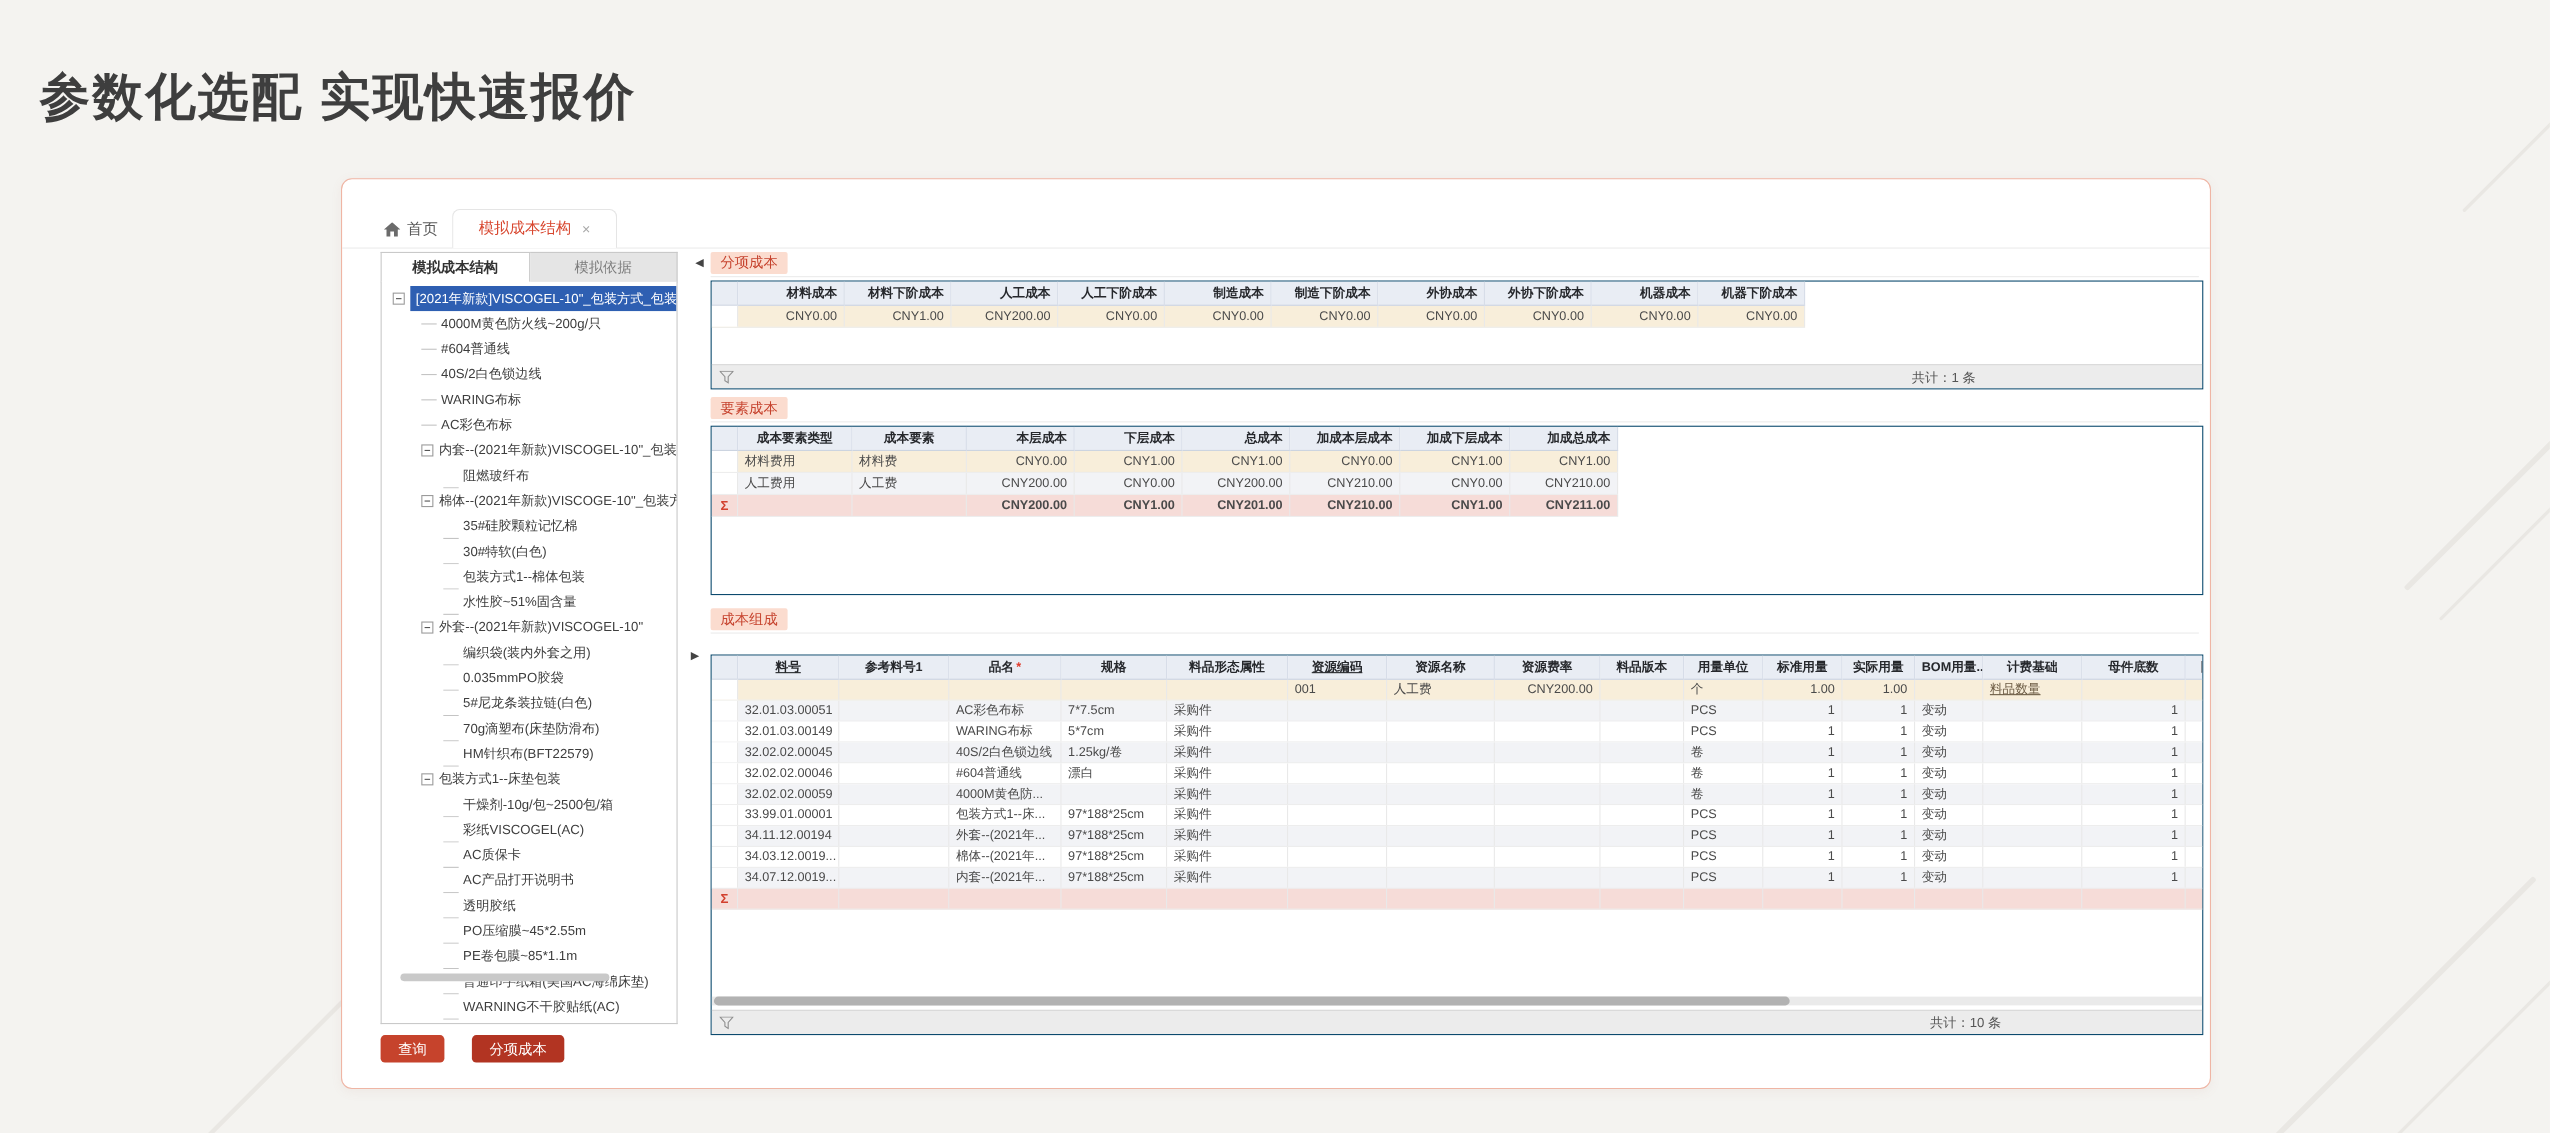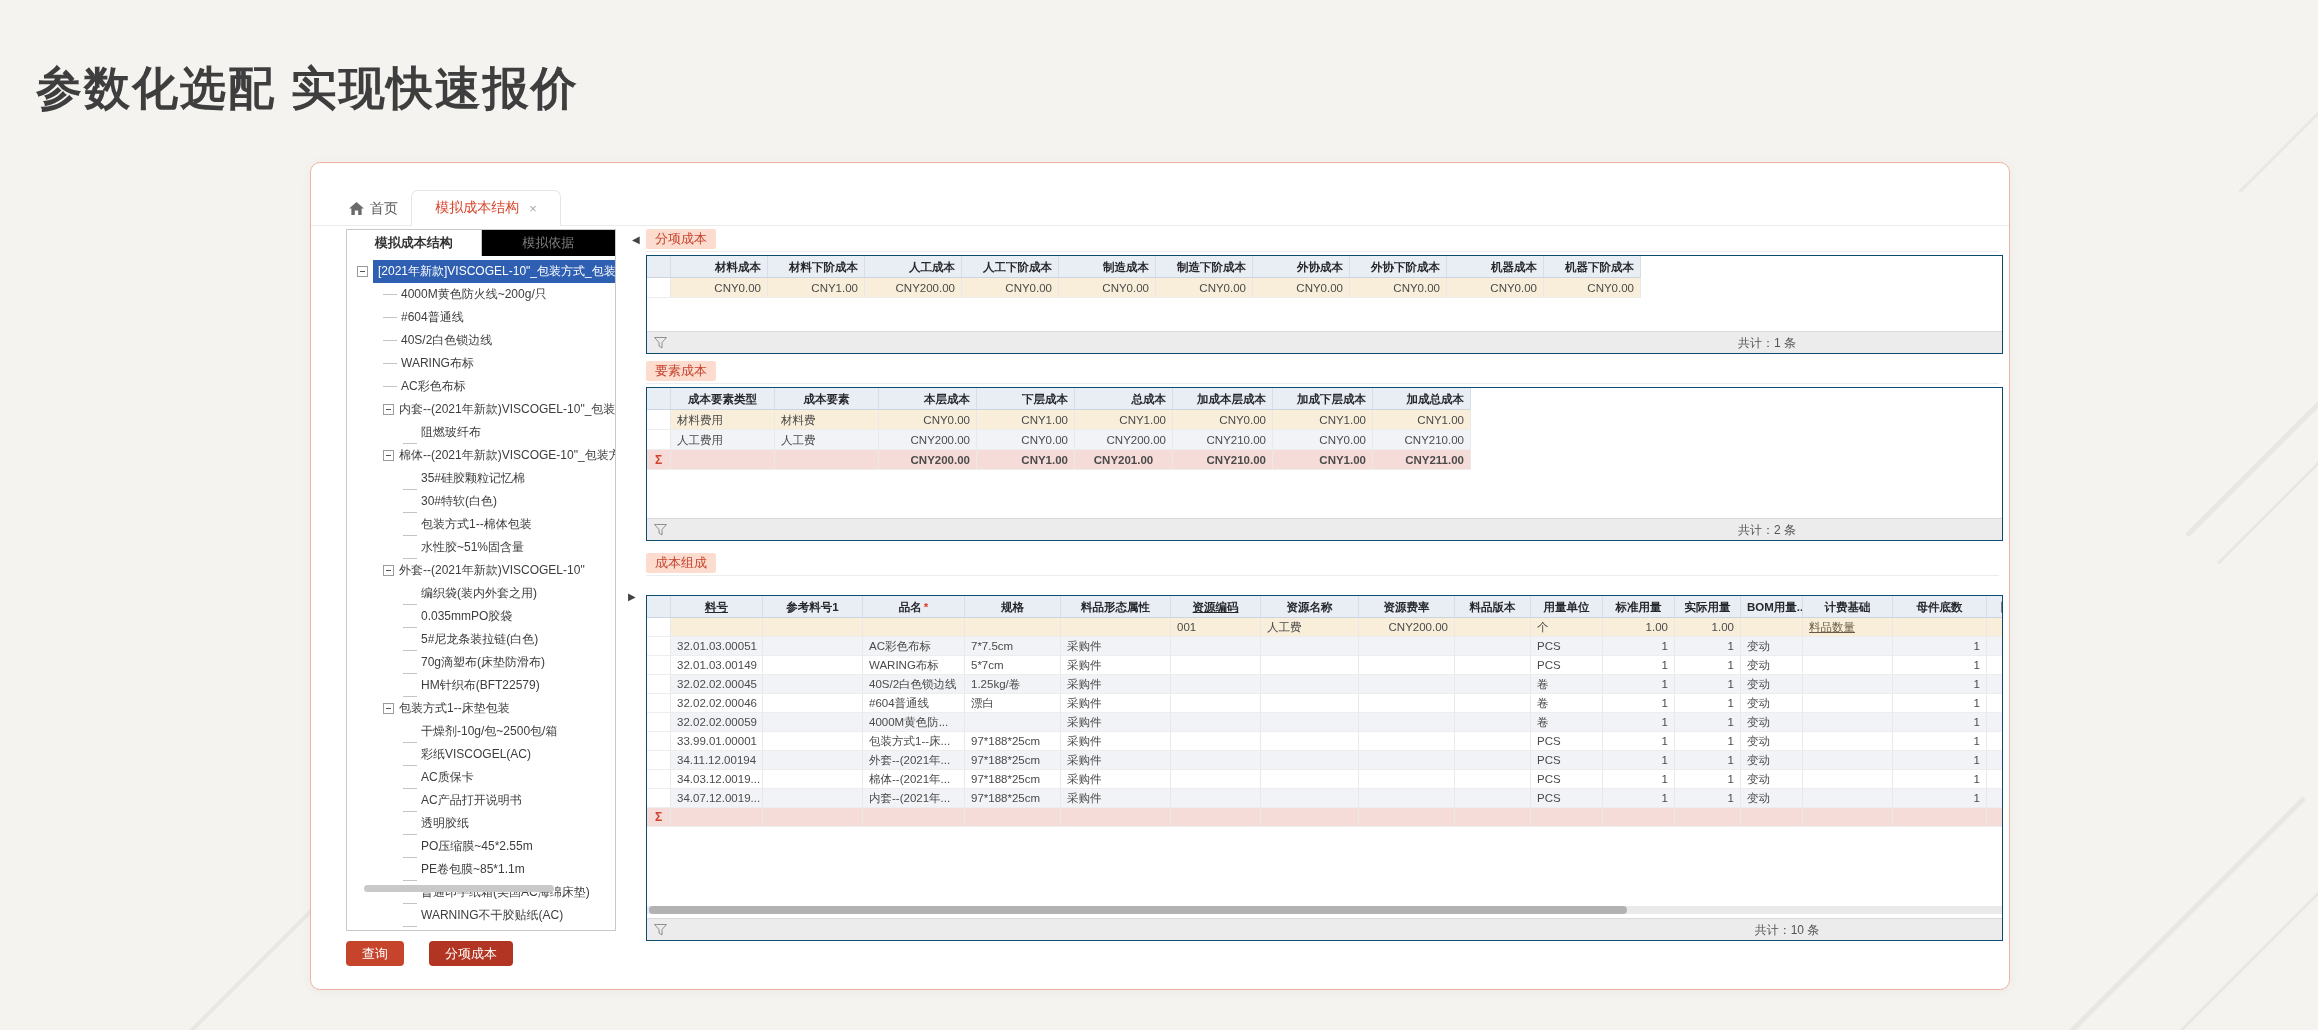--- a/index.html
+++ b/index.html
@@ -14,21 +14,21 @@
   
   .tabbar { position:absolute; left:0; top:27px; width:100%; height:36px; }
   .home-tab { position:absolute; left:38px; top:8px; height:22px; display:flex; align-items:center; gap:6px; color:#5a5a5a; font-size:14px; cursor:default; }
   .home-tab svg { display:block; }
   .win-tab { position:absolute; left:100px; top:0; height:36px; min-width:150px; background:#fff; border:1px solid #e5e5e5; border-bottom:1px solid #fff; border-radius:7px 7px 0 0; display:flex; align-items:center; justify-content:center; gap:10px; padding:0 14px; font-size:14px; color:#d8462e; z-index:2; }
   .win-tab .x { color:#a9a9a9; font-size:13px; }
   .tab-divider { position:absolute; left:0; top:62px; width:100%; height:1px; background:#ebebeb; }
 
   
   .panel-tabs { position:absolute; left:35px; top:66px; width:270px; height:28px; display:flex; font-size:13px; }
-  .ptab { flex:1; display:flex; align-items:center; justify-content:center; border:1px solid #c9c9c9; background:#000000; color:#7d7d7d; }
+  .ptab { flex:1; display:flex; align-items:center; justify-content:center; border:1px solid #c9c9c9; background:#e5e5e5; color:#7d7d7d; }
   .ptab.active { background:#fff; border-bottom:1px solid #fff; font-weight:bold; color:#333; }
   .ptab.inactive { border-left:none; }
   .tree-box { position:absolute; left:35px; top:93px; width:270px; height:675px; background:#fff; border:1px solid #c9c9c9; border-top:none; overflow:hidden; padding-top:4px; }
   .tree-row { height:23px; line-height:23px; display:flex; align-items:center; white-space:nowrap; font-size:12px; color:#3d3d3d; overflow:hidden; }
   .tree-row.lv0 { padding-left:10px; }
   .tree-row.lv1 { padding-left:36px; }
   .tree-row.lv2 { padding-left:56px;align-items:flex-end; }
   .expander { width:11px; height:11px; min-width:11px; border:1px solid #9b9b9b; background:#fff; position:relative; margin-right:5px; }
   .expander::after { content:""; position:absolute; left:2px; right:2px; top:4px; border-top:1px solid #555; }
   .tick { width:14px; min-width:14px; height:1px; background:#c4c4c4; margin-right:4px; }
@@ -301,31 +301,25 @@
           <div class="cell ar" style="width: 100px; min-width: 100px; line-height: 20px;">CNY210.00</div>
           <div class="cell ar" style="width: 100px; min-width: 100px; line-height: 20px;">CNY0.00</div>
           <div class="cell ar" style="width: 98px; min-width: 98px; line-height: 20px;">CNY210.00</div>
         </div>
         <div class="trow drow sum" style="width: 824px; height: 20px;">
           <div class="cell ac" style="width: 24px; min-width: 24px; line-height: 20px;"><span class="sigma">Σ</span></div>
           <div class="cell al" style="width: 104px; min-width: 104px; line-height: 20px;"></div>
           <div class="cell al" style="width: 104px; min-width: 104px; line-height: 20px;"></div>
           <div class="cell ar" style="width: 98px; min-width: 98px; line-height: 20px;">CNY200.00</div>
           <div class="cell ar" style="width: 98px; min-width: 98px; line-height: 20px;">CNY1.00</div>
-          <div class="cell ar" style="width: 98px; min-width: 98px; line-height: 20px; text-align: center;">CNY201.00</div>
+          <div class="cell ar" style="width: 98px; min-width: 98px; line-height: 20px;">CNY201.00</div>
           <div class="cell ar" style="width: 100px; min-width: 100px; line-height: 20px;">CNY210.00</div>
           <div class="cell ar" style="width: 100px; min-width: 100px; line-height: 20px;">CNY1.00</div>
           <div class="cell ar" style="width: 98px; min-width: 98px; line-height: 20px;">CNY211.00</div>
         </div>
-      </div>
-      <div class="grid-footer">
-        <svg class="funnel" width="13" height="12" viewBox="0 0 13 12">
-          <path d="M0.5 0.5 H12.5 L8 5.5 V11 L5 9 V5.5 Z" fill="none" stroke="#8f8f8f" stroke-width="1"></path>
-        </svg>
-        <div class="count" style="left: 1040px;">共计：2 条</div>
       </div>
     </div>
 
   <div class="sec-label" style="top:390px;">成本组成</div>
   <div class="sec-rule" style="top:412px;"></div>
   <div class="grid-box" style="top:406px; height:346px;margin-top:26px;">
       <div class="grid-scroll">
         <div class="trow thead" style="width: 1380px;">
           <div class="cell ac" style="width: 24px; min-width: 24px; line-height: 22px;"></div>
           <div class="cell ac u" style="width: 92px; min-width: 92px; line-height: 22px;">料号</div>

